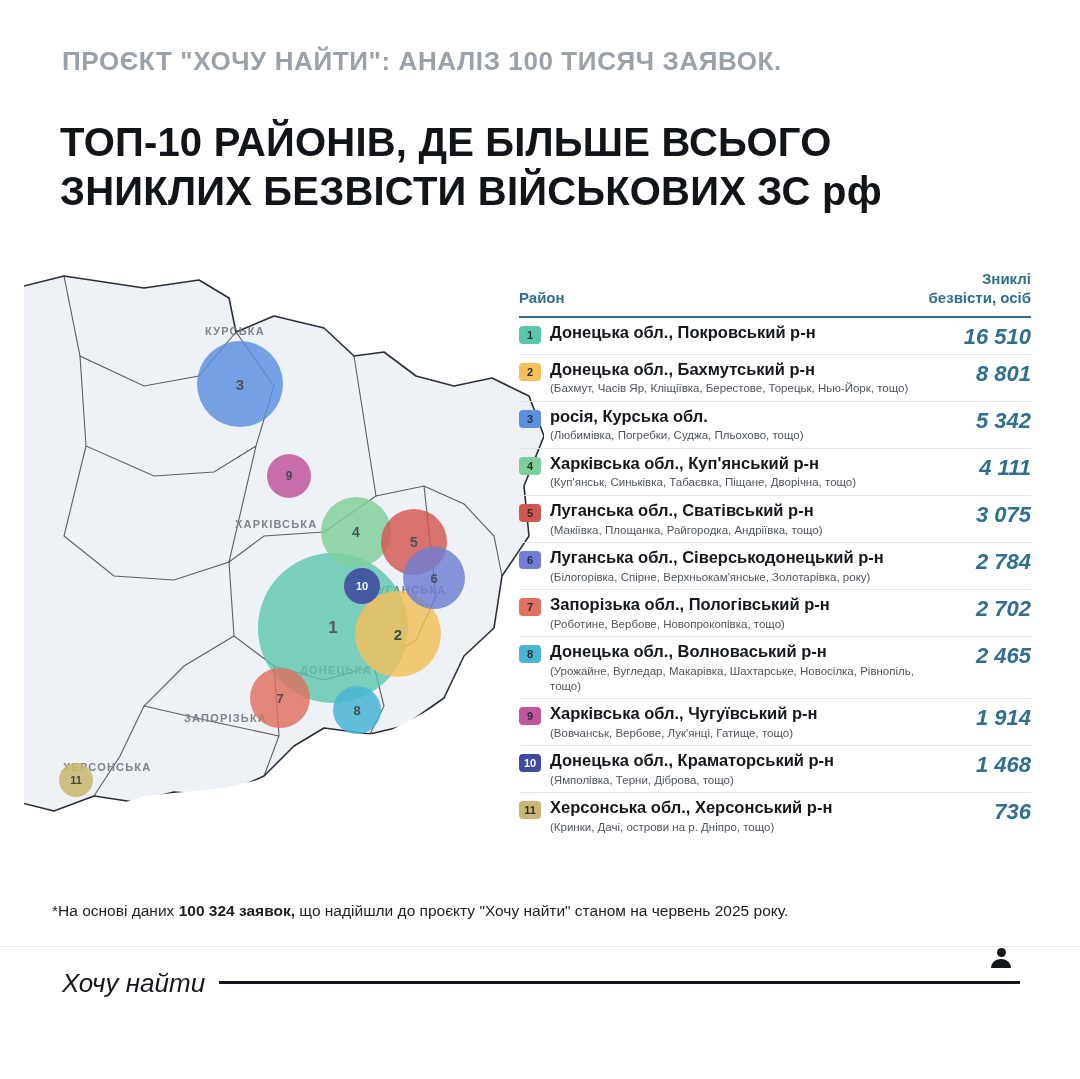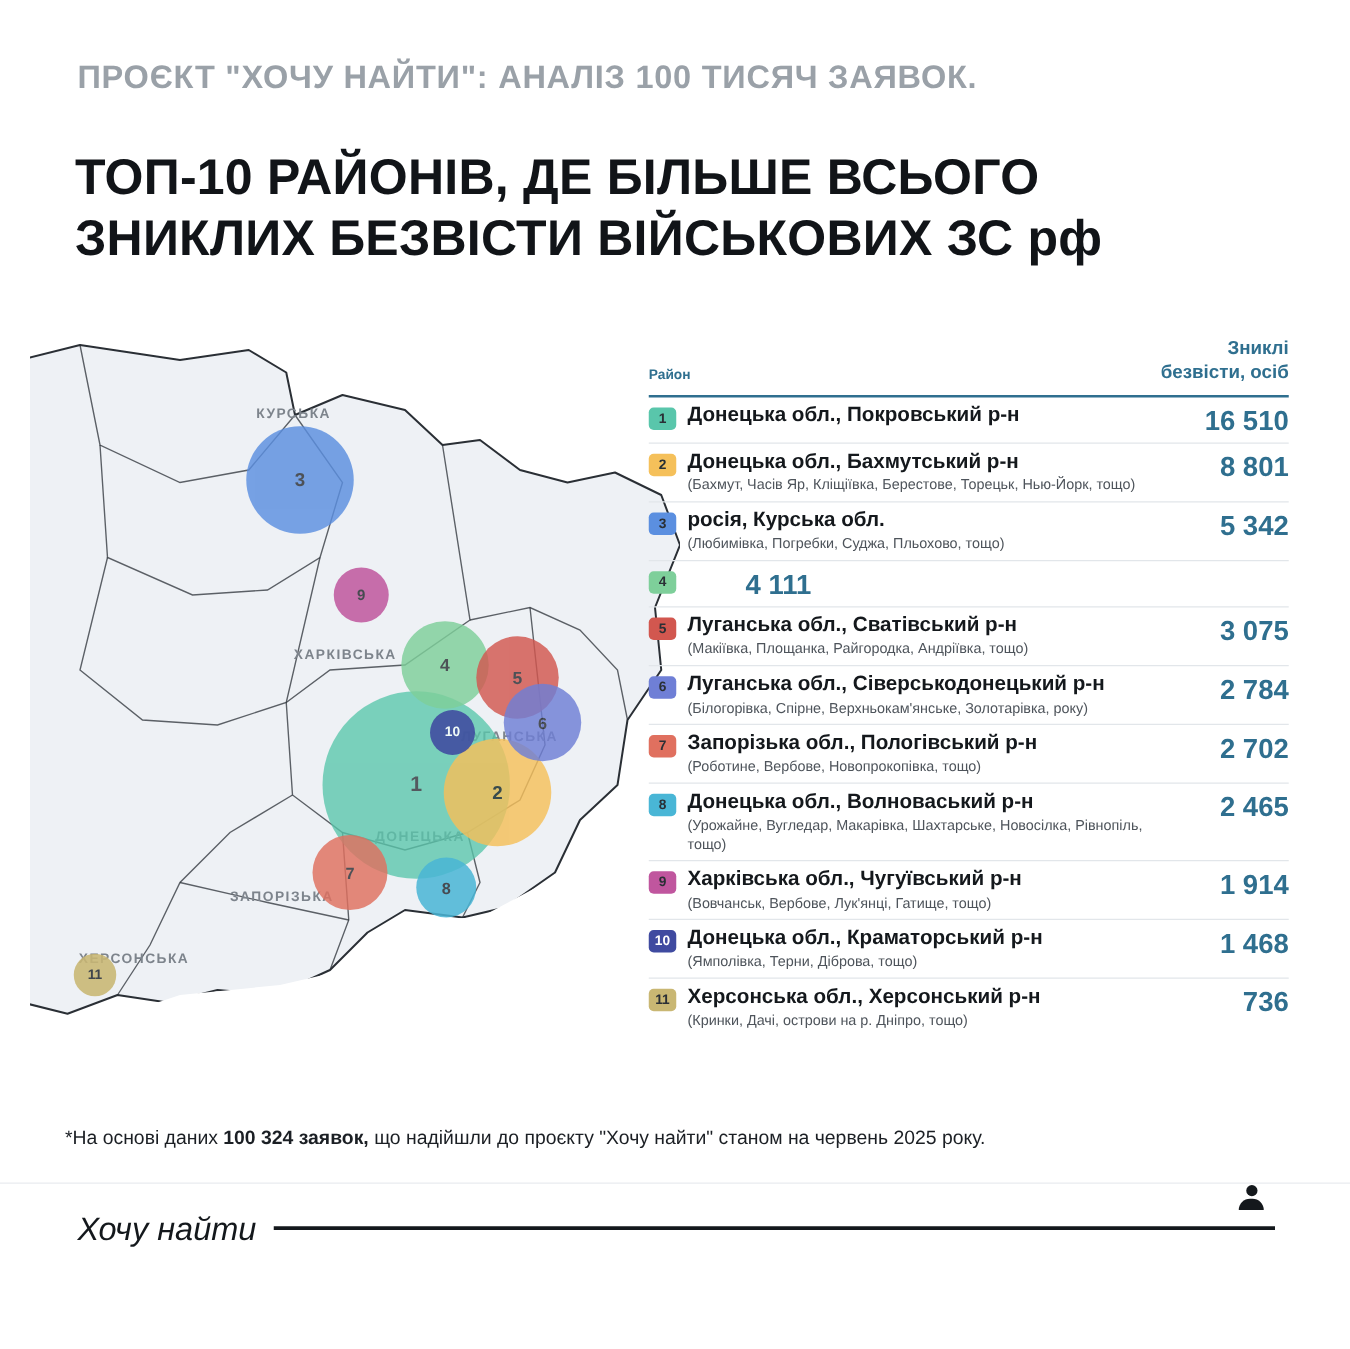--- a/index.html
+++ b/index.html
@@ -85,21 +85,21 @@
     width: 512px;
   }
   .thead {
     display: flex;
     justify-content: space-between;
     align-items: flex-end;
     padding-bottom: 8px;
     border-bottom: 2px solid #2f6f8f;
   }
   .th-left {
-    font-size: 11px;
+    font-size: 15px;
     font-weight: 700;
     color: #2f6f8f;
     padding-bottom: 2px;
   }
   .th-right {
     font-size: 15px;
     font-weight: 700;
     color: #2f6f8f;
     text-align: right;
     line-height: 1.25;
@@ -142,20 +142,21 @@
     margin-top: 2px;
   }
   .rval {
     flex: 0 0 108px;
     text-align: right;
     font-size: 22px;
     font-weight: 700;
     color: #2f6f8f;
     margin-top: 1px;
     white-space: nowrap;
+    font-style: italic;
   }
 
   
   .footnote {
     position: absolute;
     left: 52px;
     top: 900px;
     width: 950px;
     font-size: 15.5px;
     line-height: 1.45;
@@ -320,20 +321,24 @@
       <div class="rank" style="background:#5b8fe0;">3</div>
       <div class="rcontent">
         <div class="rname">росія, Курська обл.</div>
         <div class="rsub">(Любимівка, Погребки, Суджа, Пльохово, тощо)</div>
       </div>
       <div class="rval">5 342</div>
     </div>
 
     <div class="row">
       <div class="rank" style="background:#7ecf9a;">4</div>
+      <div class="rcontent">
+        <div class="rname">Харківська обл., Куп'янський р-н</div>
+        <div class="rsub">(Куп'янськ, Синьківка, Табаєвка, Піщане, Дворічна, тощо)</div>
+      </div>
       <div class="rval">4 111</div>
     </div>
 
     <div class="row">
       <div class="rank" style="background:#d2574f;">5</div>
       <div class="rcontent">
         <div class="rname">Луганська обл., Сватівський р-н</div>
         <div class="rsub">(Макіївка, Площанка, Райгородка, Андріївка, тощо)</div>
       </div>
       <div class="rval">3 075</div>

